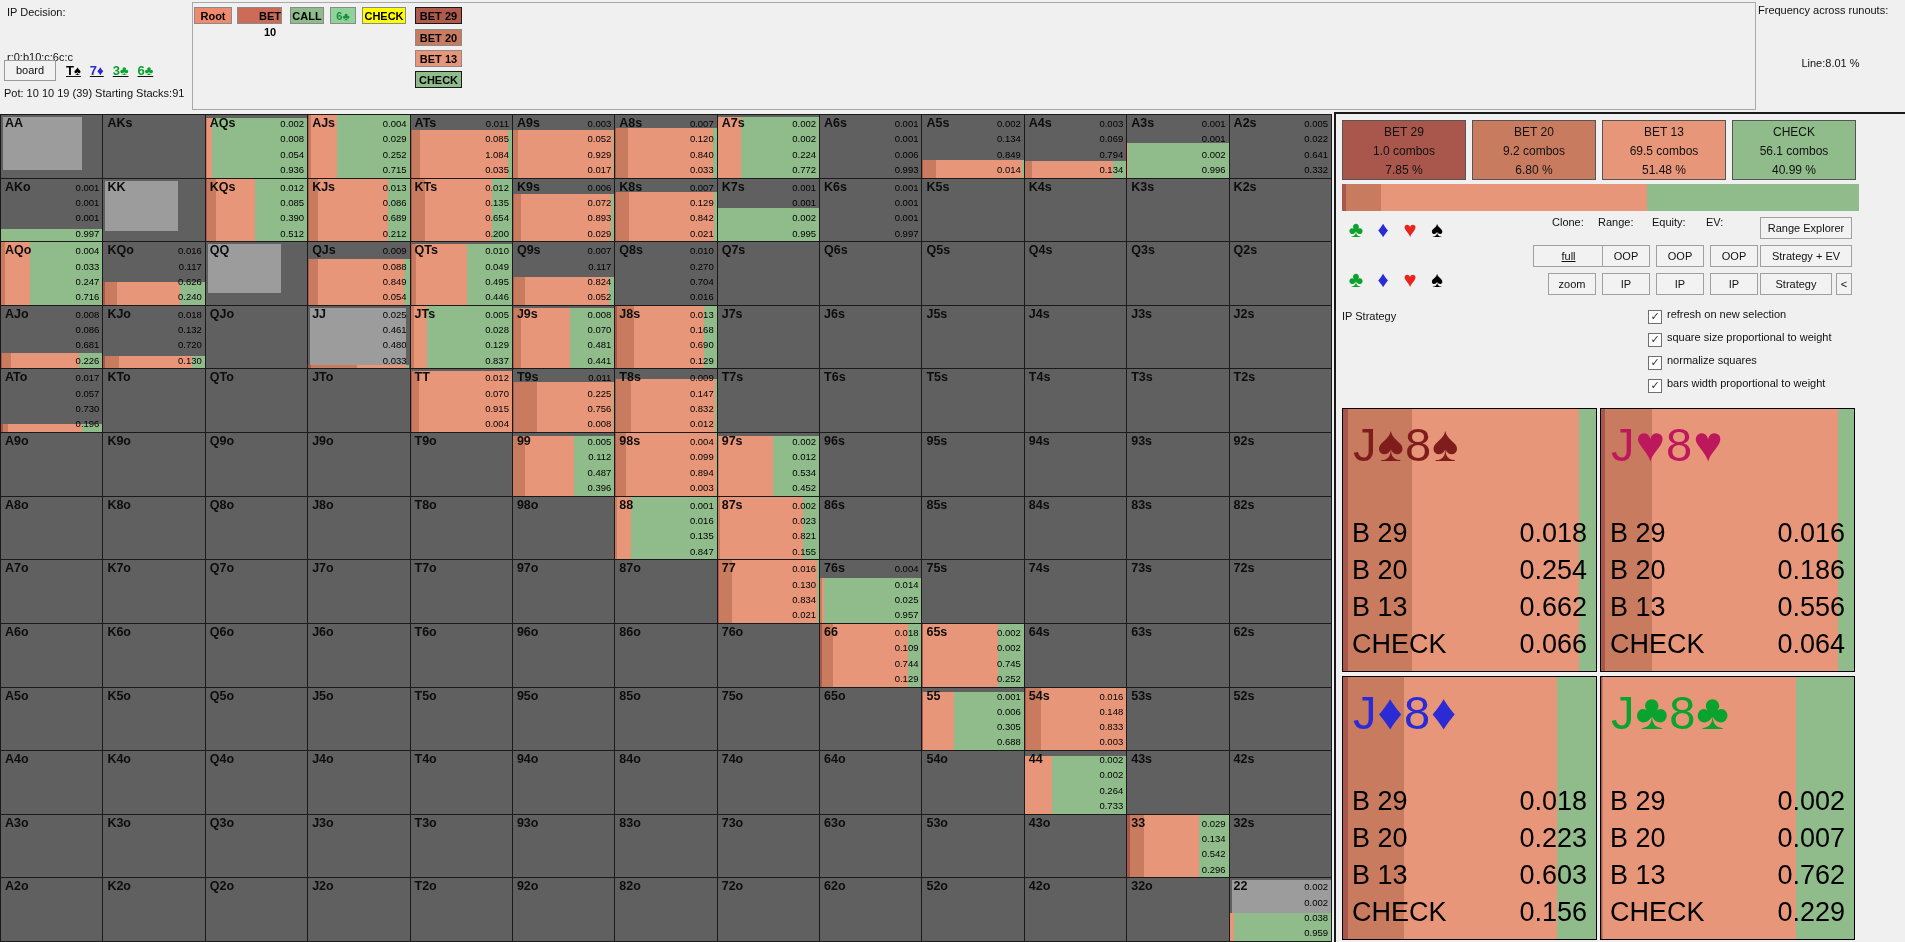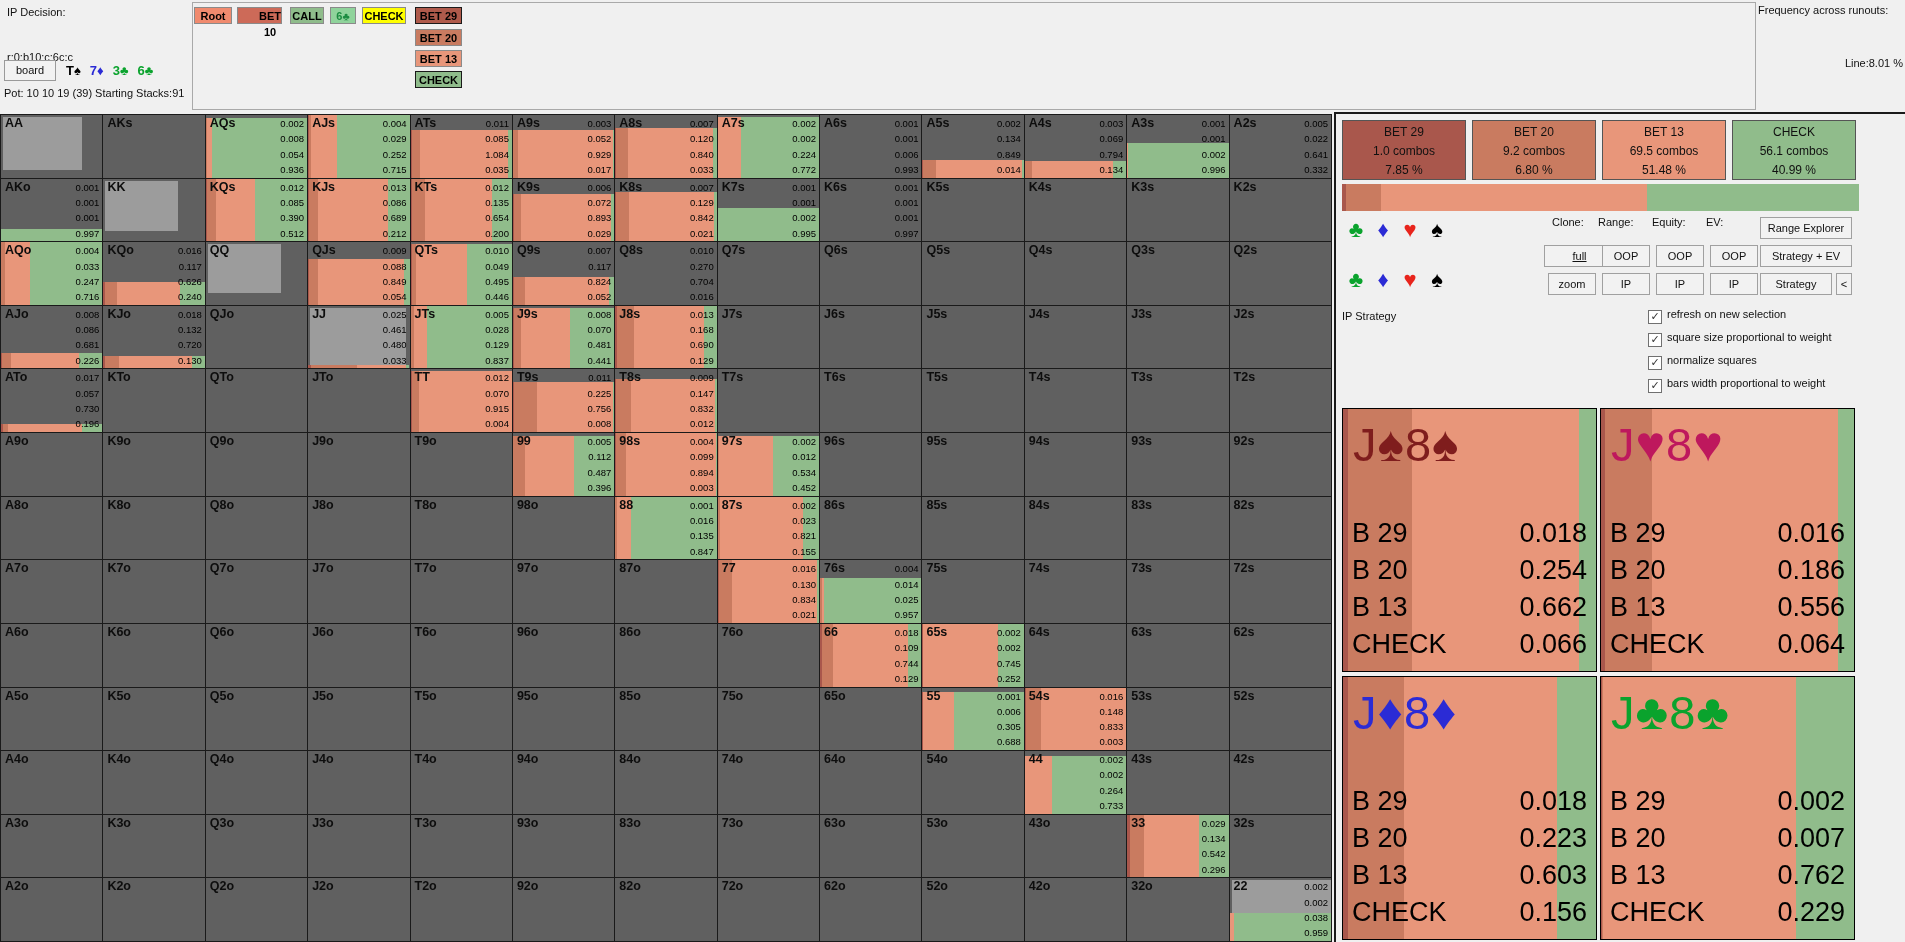--- a/index.html
+++ b/index.html
@@ -2,21 +2,21 @@
 <html><head>
 <meta charset="utf-8">
 <style>
   html,body{margin:0;padding:0;}
   body{width:1905px;height:942px;background:#f0f0f0;font-family:"Liberation Sans",sans-serif;position:relative;overflow:hidden;color:#111;}
   .abs{position:absolute;}
   
   #tree-box{position:absolute;left:192px;top:2px;width:1562px;height:106px;border:1px solid #a9a9a9;background:#f0f0f0;}
   .tree-btn{position:absolute;height:17px;font-size:11px;font-weight:700;text-align:center;line-height:16px;border:1px solid #8a8a8a;box-sizing:border-box;cursor:default;}
   #freq-panel{position:absolute;left:1758px;top:4px;width:145px;font-size:11px;}
-  .freq-row{display:flex;justify-content:flex-end;line-height:12.5px;margin-top:41px;}
+  .freq-row{display:flex;justify-content:center;line-height:12.5px;margin-top:41px;}
   #hdr-left{position:absolute;left:7px;top:6px;font-size:11px;}
   #board-btn{position:absolute;left:4px;top:60px;width:50px;height:19px;background:#f2f2f2;border:1px solid #9a9a9a;font-size:11px;text-align:center;line-height:18px;}
   .board-card{font-size:13px;font-weight:700;margin-right:9px;}
   
   #grid{position:absolute;left:0;top:114px;width:1332px;height:828px;background:#1a1a1a;border:1px solid #1a1a1a;box-sizing:border-box;display:grid;grid-template-columns:repeat(13,1fr);grid-template-rows:repeat(13,1fr);gap:1px;}
   .cell{position:relative;background:#606060;overflow:hidden;}
   .cell .gray-sq{position:absolute;left:2px;top:2px;background:#9c9c9c;}
   .cell .strips{position:absolute;left:0;right:0;bottom:0;display:flex;}
   .cell .strips div{height:100%;}
   .cell .hlabel{position:absolute;left:4px;top:1px;font-size:12.5px;font-weight:700;color:#0d0d0d;z-index:3;}
@@ -41,21 +41,21 @@
   .ccard .crow{display:flex;justify-content:space-between;font-size:27px;line-height:37px;color:#000;}
 </style>
 </head>
 <body>
 
 <div id="hdr-left">
   <div style="margin-bottom:33px;">IP Decision:</div>
   <div>r:0:b10:c:6c:c</div>
 </div>
 <div id="board-btn">board</div>
-<div class="abs" style="left:66px;top:61px;" id="board-cards"><span class="board-card" style="color: rgb(0, 0, 0);">T♠</span><span class="board-card" style="color: rgb(43, 43, 213);">7♦</span><span class="board-card" style="color: rgb(10, 163, 45);">3♣</span><span class="board-card" style="color: rgb(10, 163, 45);">6♣</span></div>
+<div class="abs" style="left:66px;top:61px;text-decoration:underline;" id="board-cards"><span class="board-card" style="color: rgb(0, 0, 0);">T♠</span><span class="board-card" style="color: rgb(43, 43, 213);">7♦</span><span class="board-card" style="color: rgb(10, 163, 45);">3♣</span><span class="board-card" style="color: rgb(10, 163, 45);">6♣</span></div>
 <div class="abs" style="left:4px;top:87px;font-size:11px;">Pot: 10 10 19 (39) Starting Stacks:91</div>
 
 <div id="tree-box"></div>
 <div id="tree-btns">
     <div class="tree-btn" style="left: 194px; top: 7px; width: 38px; background: rgb(240, 138, 110); color: rgb(0, 0, 0);">Root</div>
     <div class="tree-btn" style="left: 237px; top: 7px; width: 45px; background: rgb(205, 106, 88); color: rgb(0, 0, 0); padding-left: 21px;">BET 10</div>
     <div class="tree-btn" style="left: 290px; top: 7px; width: 34px; background: rgb(143, 188, 139); color: rgb(0, 0, 0);">CALL</div>
     <div class="tree-btn" style="left: 330px; top: 7px; width: 26px; background: rgb(143, 211, 155); color: rgb(28, 140, 65);">6♣</div>
     <div class="tree-btn" style="left: 362px; top: 7px; width: 44px; background: rgb(255, 255, 0); color: rgb(0, 0, 0);">CHECK</div>
     <div class="tree-btn" style="left: 415px; top: 7px; width: 47px; background: rgb(175, 90, 75); color: rgb(0, 0, 0); border: 1px solid rgb(26, 26, 26);">BET 29</div>
@@ -1211,21 +1211,21 @@
       <span class="suit-ic" style="left: 89px; top: 156px; color: rgb(0, 0, 0);">♠</span>
     </div>
   <div id="col-labels">
       <div class="plabel" style="left: 216px; top: 102px;">Clone:</div>
       <div class="plabel" style="left: 262px; top: 102px;">Range:</div>
       <div class="plabel" style="left: 316px; top: 102px;">Equity:</div>
       <div class="plabel" style="left: 370px; top: 102px;">EV:</div>
     </div>
   <div id="panel-buttons">
       <div class="pbtn" style="left: 424px; top: 103px; width: 92px;">Range Explorer</div>
-      <div class="pbtn" style="left: 208px; top: 131px; width: 71px; text-decoration: underline;">full</div>
+      <div class="pbtn" style="left: 197px; top: 131px; width: 71px; text-decoration: underline;">full</div>
       <div class="pbtn" style="left: 266px; top: 131px; width: 48px;">OOP</div>
       <div class="pbtn" style="left: 320px; top: 131px; width: 48px;">OOP</div>
       <div class="pbtn" style="left: 374px; top: 131px; width: 48px;">OOP</div>
       <div class="pbtn" style="left: 424px; top: 131px; width: 92px;">Strategy + EV</div>
       <div class="pbtn" style="left: 212px; top: 159px; width: 48px;">zoom</div>
       <div class="pbtn" style="left: 266px; top: 159px; width: 48px;">IP</div>
       <div class="pbtn" style="left: 320px; top: 159px; width: 48px;">IP</div>
       <div class="pbtn" style="left: 374px; top: 159px; width: 48px;">IP</div>
       <div class="pbtn" style="left: 424px; top: 159px; width: 72px;">Strategy</div>
       <div class="pbtn" style="left: 500px; top: 159px; width: 16px;">&lt;</div>

